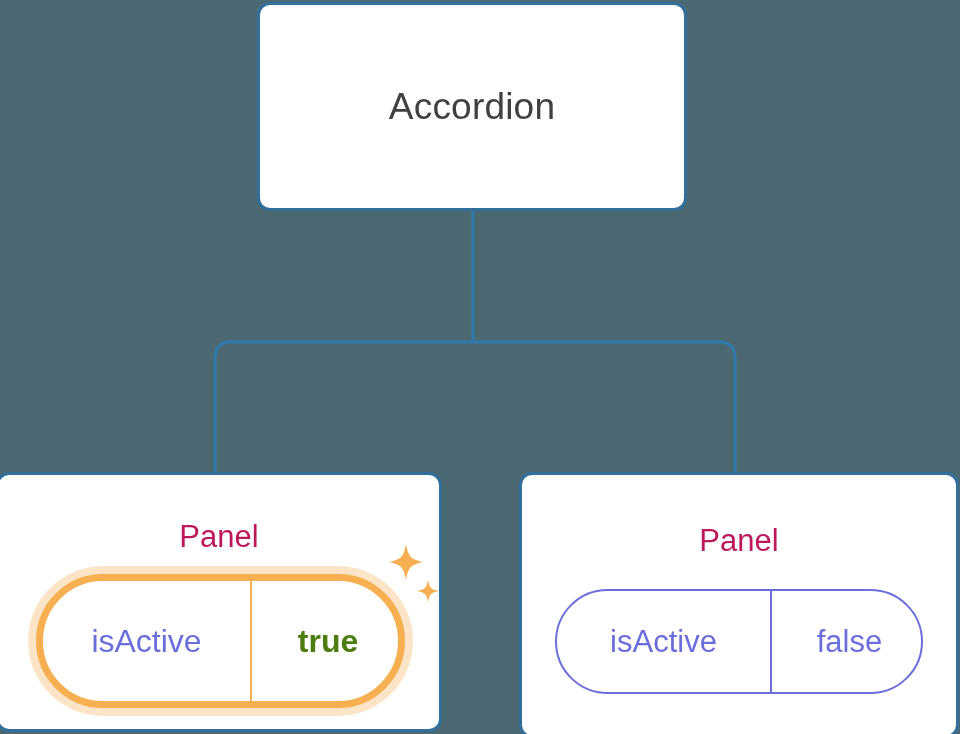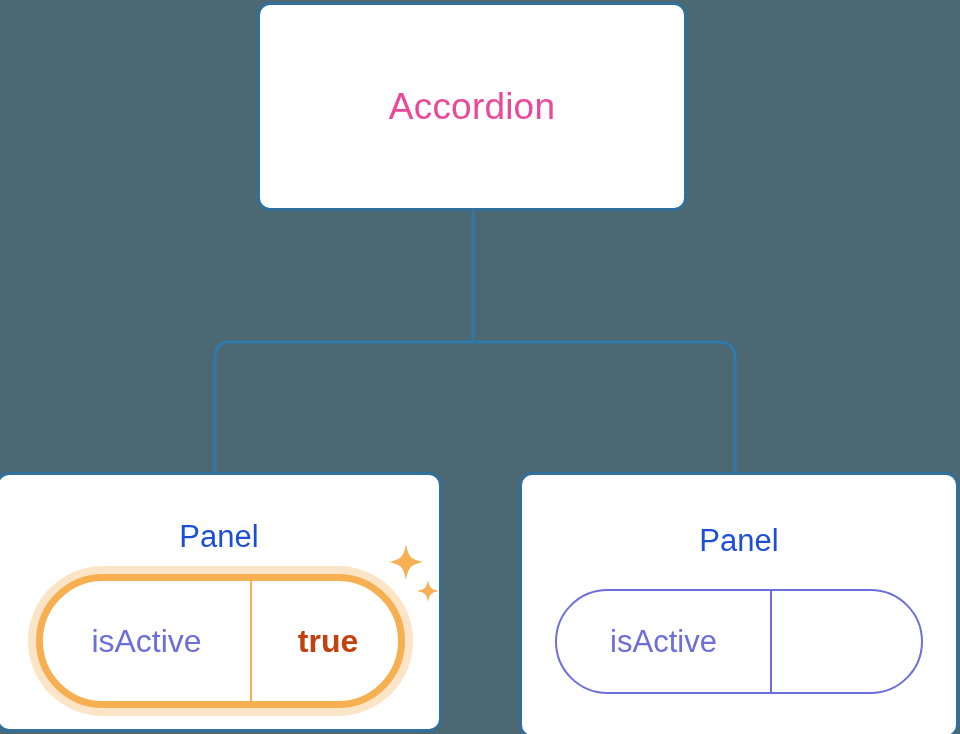--- a/index.html
+++ b/index.html
@@ -42,21 +42,21 @@
   .node-root {
     left: 257px;
     top: 2px;
     width: 430px;
     height: 209px;
     display: flex;
     align-items: center;
     justify-content: center;
   }
   .node-title {
-    color: #ec4899;
+    color: #404040;
     font-size: 37px;
     font-weight: 400;
     letter-spacing: 0.2px;
     line-height: 1;
     white-space: nowrap;
   }
 
   .node-panel {
     display: block;
   }
@@ -70,21 +70,21 @@
     left: 519px;
     top: 472px;
     width: 440px;
     height: 266px;
   }
   .panel-heading {
     position: absolute;
     left: 0;
     right: 0;
     text-align: center;
-    color: #1d4ed8;
+    color: #be185d;
     font-size: 31px;
     font-weight: 400;
     line-height: 1;
     white-space: nowrap;
   }
   .panel-left .panel-heading { top: 46px; }
   .panel-right .panel-heading { top: 50px; }
 
   
   .prop-pill {
@@ -116,21 +116,21 @@
   }
   .pill-highlight .prop-key {
     width: 207px;
     border-right: 2px solid #f6b052;
     color: #6b6edb;
     font-size: 32px;
     font-weight: 400;
   }
   .pill-highlight .prop-value {
     flex: 1;
-    color: #c2410c;
+    color: #4d7c0f;
     font-size: 32px;
     font-weight: 700;
   }
 
   
   .pill-plain {
     left: 555px;
     top: 589px;
     width: 368px;
     height: 105px;
@@ -190,15 +190,16 @@
     <path d="M20 2 C22.5 15 24.5 17 37 20 C24.5 23 22.5 25 20 38 C17.5 25 15.5 23 3 20 C15.5 17 17.5 15 20 2 Z" fill="#f6b052"></path>
     <path d="M42 38 C43.5 46 44.7 47.2 53 49 C44.7 50.8 43.5 52 42 60 C40.5 52 39.3 50.8 31 49 C39.3 47.2 40.5 46 42 38 Z" fill="#f6b052"></path>
   </svg>
 
   <div class="node-card node-panel panel-right">
     <span class="panel-heading">Panel</span>
   </div>
 
   <div class="prop-pill pill-plain">
     <span class="prop-key">isActive</span>
+    <span class="prop-value">false</span>
   </div>
 
 </div>
 
 </body></html>

